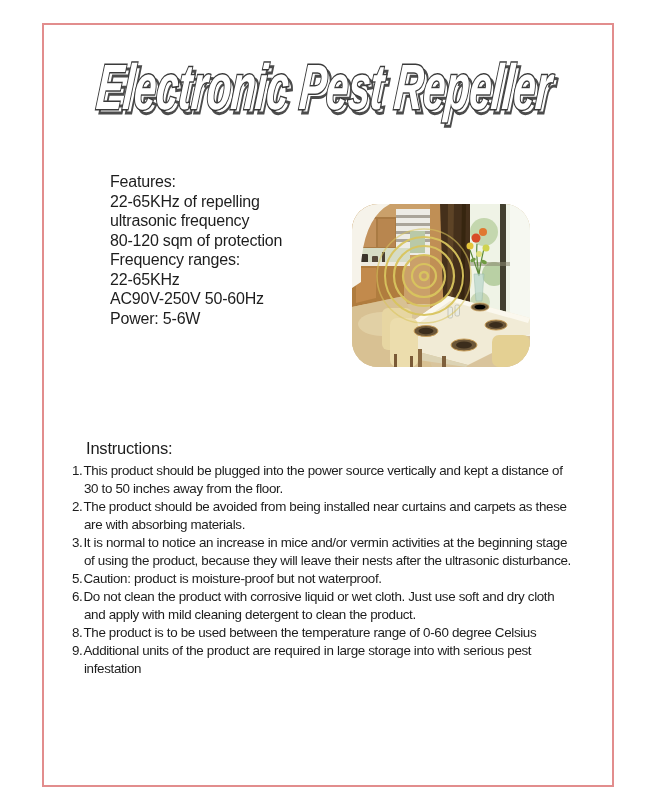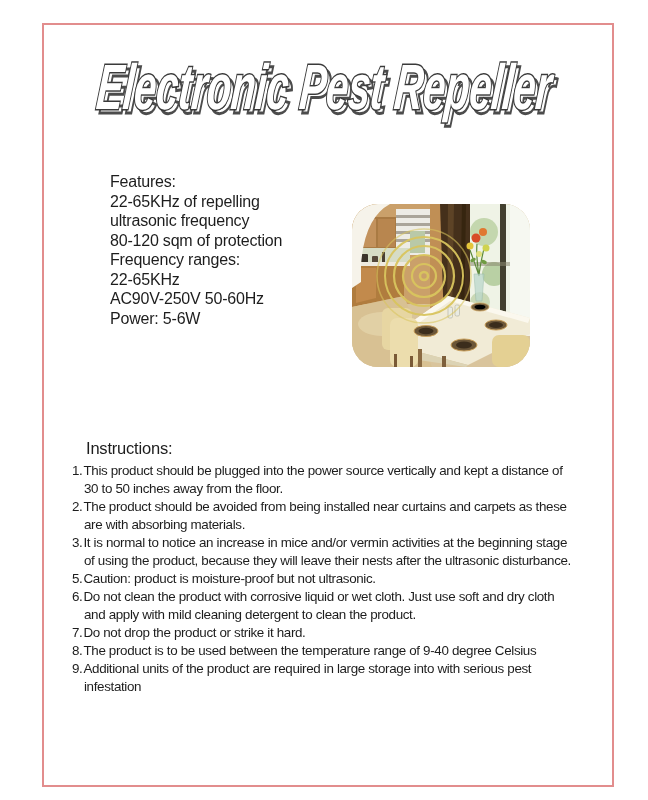--- a/index.html
+++ b/index.html
@@ -224,31 +224,28 @@
       </div>
       <div>
         <div class="li-line"><span class="num">2.</span><span>The product should be avoided from being installed near curtains and carpets as these</span></div>
         <div class="li-line cont">are with absorbing materials.</div>
       </div>
       <div>
         <div class="li-line"><span class="num">3.</span><span>It is normal to notice an increase in mice and/or vermin activities at the beginning stage</span></div>
         <div class="li-line cont">of using the product, because they will leave their nests after the ultrasonic disturbance.</div>
       </div>
       <div>
-        <div class="li-line"><span class="num">5.</span><span>Caution: product is moisture-proof but not ultrasonic.</span></div>
+        <div class="li-line"><span class="num">5.</span><span>Caution: product is moisture-proof but not waterproof.</span></div>
       </div>
       <div>
         <div class="li-line"><span class="num">6.</span><span>Do not clean the product with corrosive liquid or wet cloth. Just use soft and dry cloth</span></div>
         <div class="li-line cont">and apply with mild cleaning detergent to clean the product.</div>
       </div>
       <div>
-        <div class="li-line"><span class="num">7.</span><span>Do not drop the product or strike it hard.</span></div>
-      </div>
-      <div>
-        <div class="li-line"><span class="num">8.</span><span>The product is to be used between the temperature range of 9-40 degree Celsius</span></div>
+        <div class="li-line"><span class="num">8.</span><span>The product is to be used between the temperature range of 0-60 degree Celsius</span></div>
       </div>
       <div>
         <div class="li-line"><span class="num">9.</span><span>Additional units of the product are required in large storage into with serious pest</span></div>
         <div class="li-line cont">infestation</div>
       </div>
     </div>
 
 </div>
 
 </body></html>

